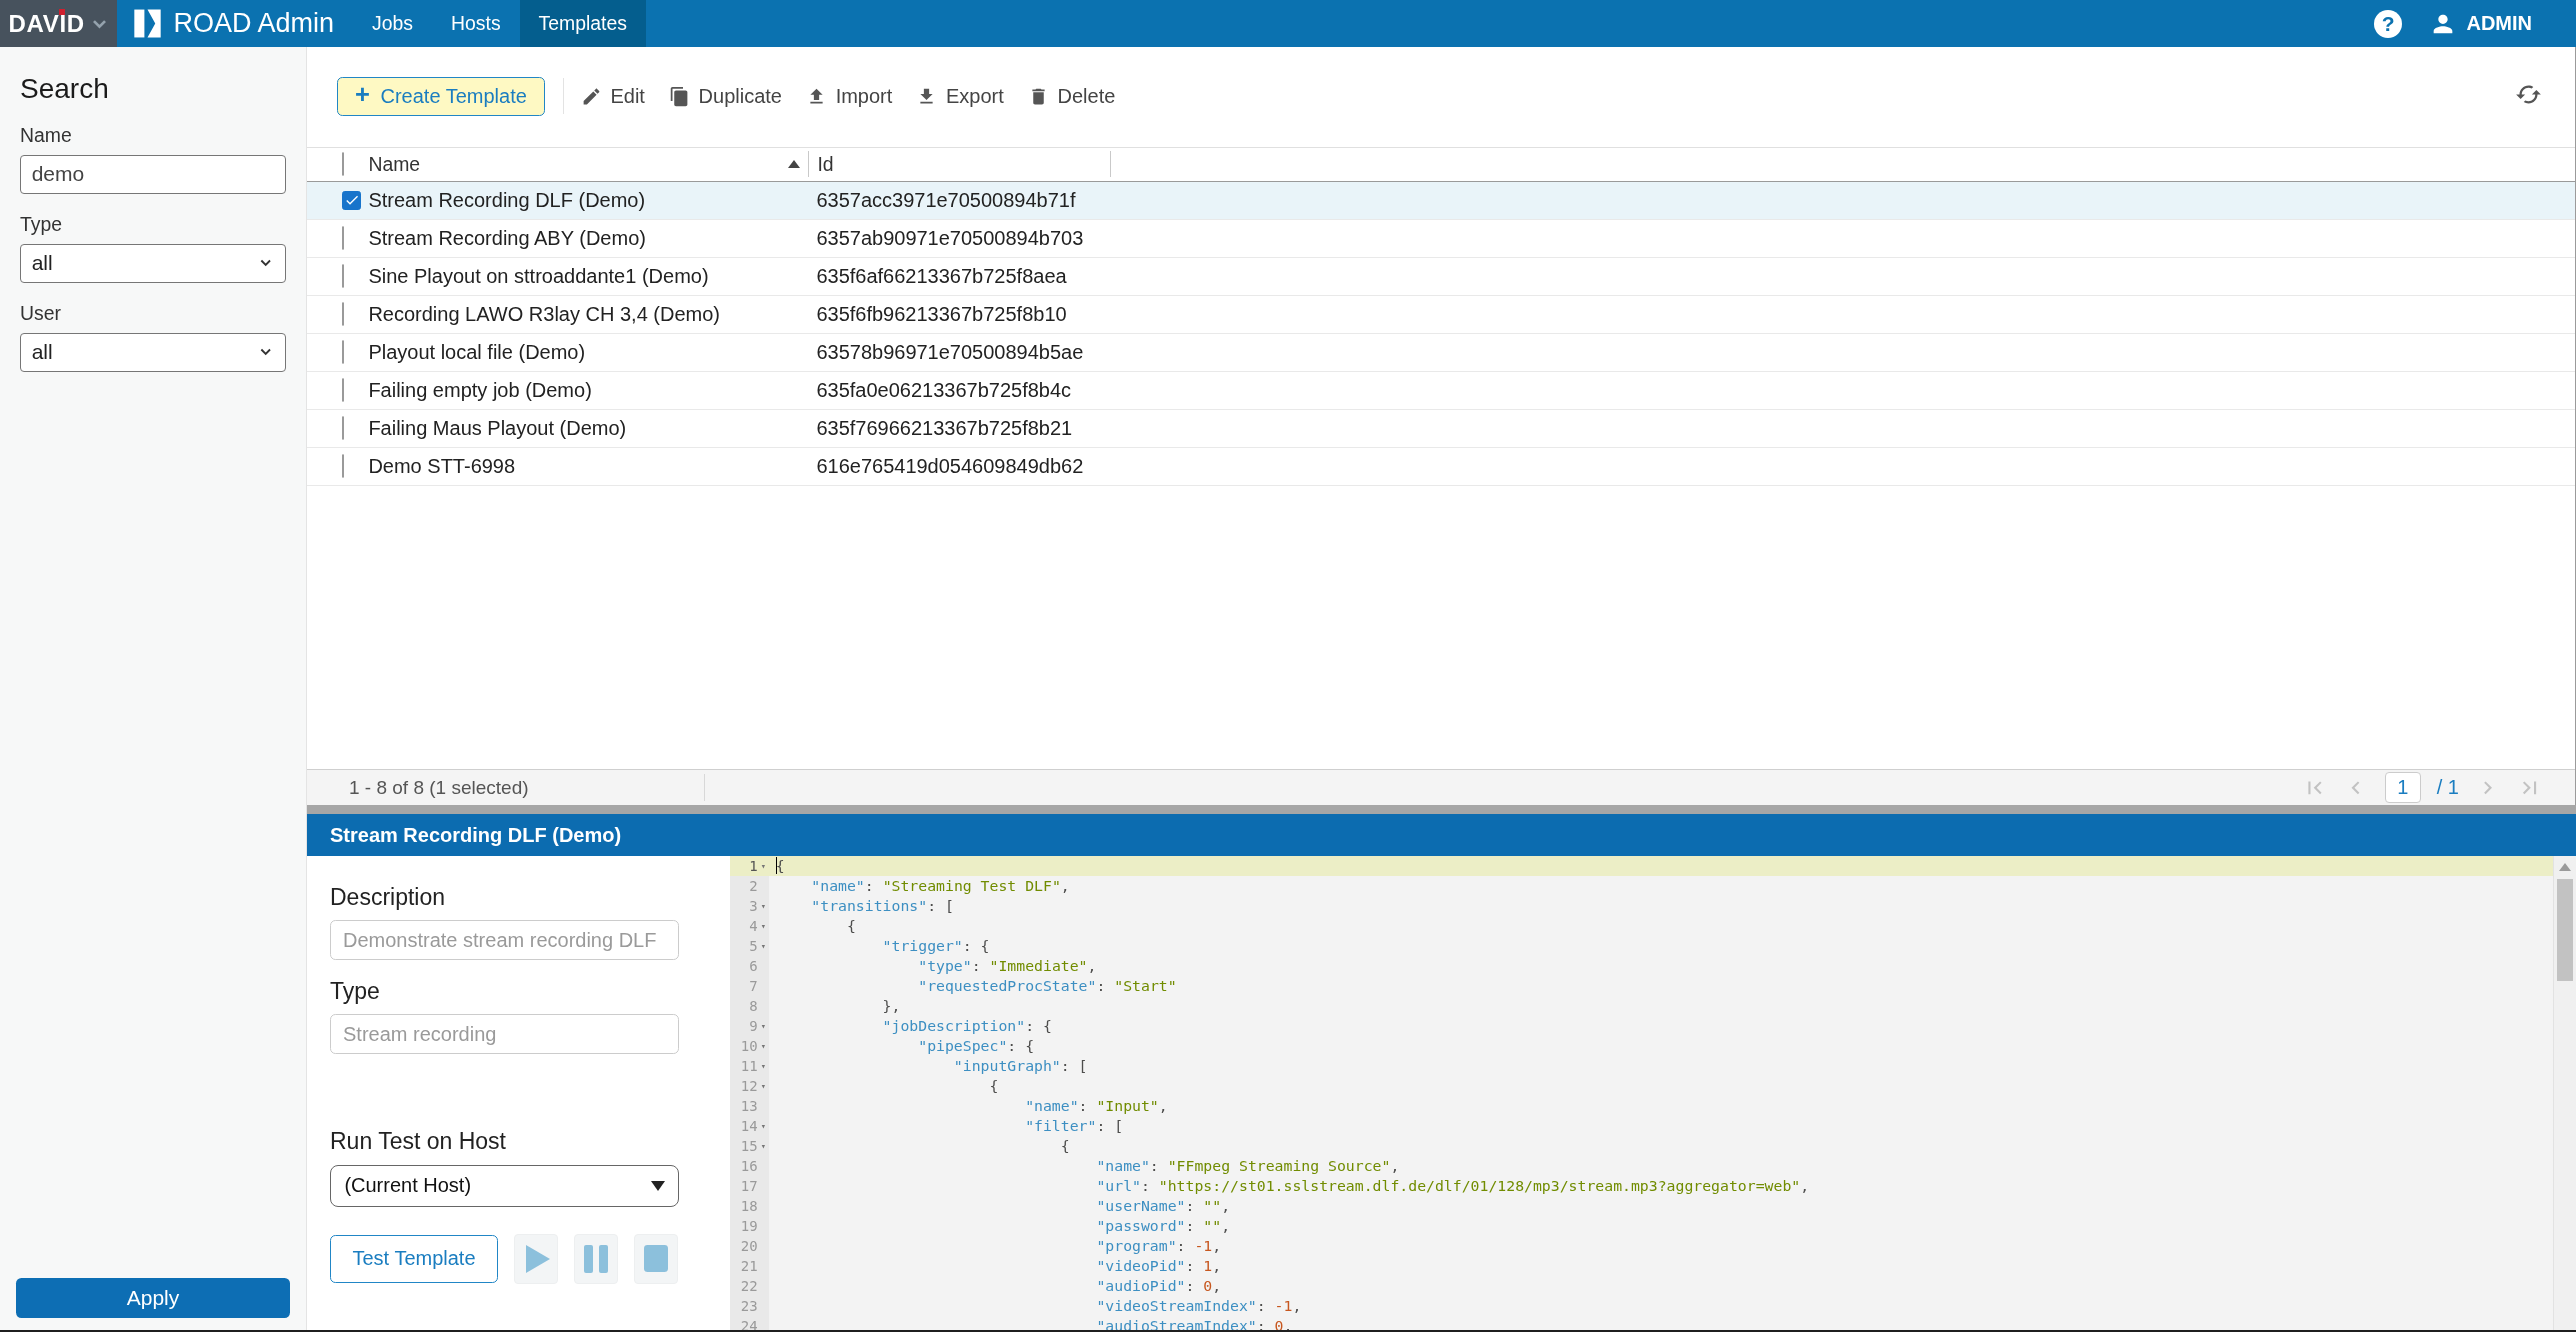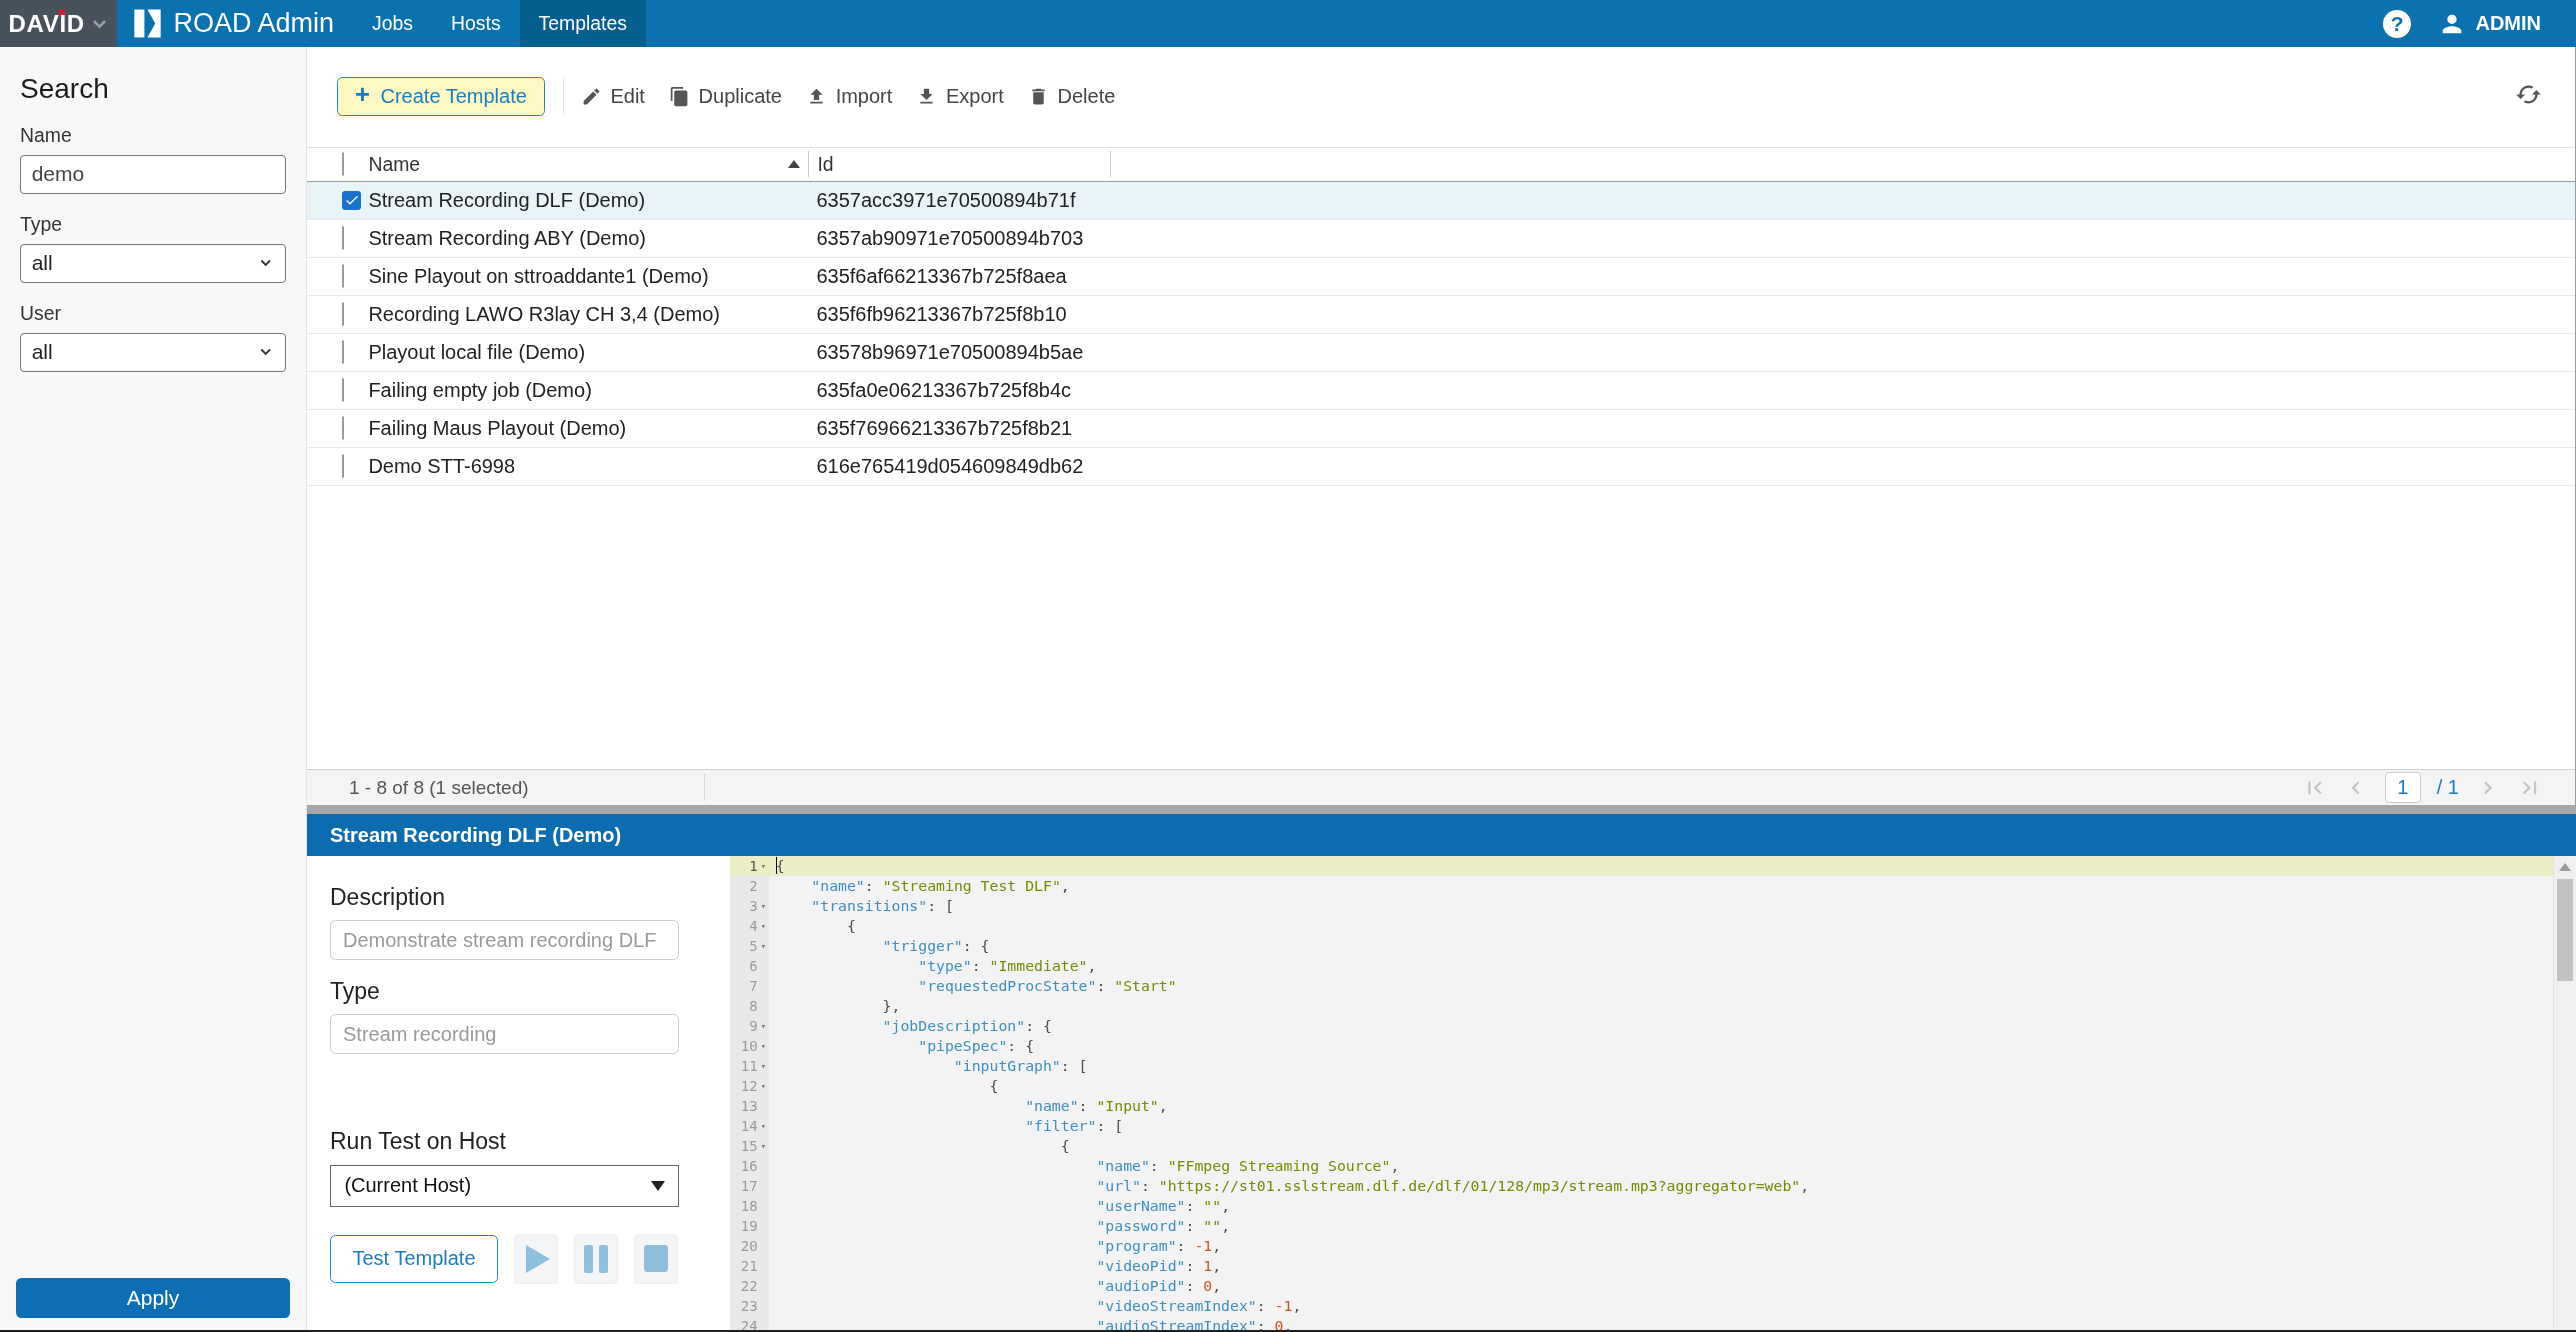--- a/index.html
+++ b/index.html
@@ -15,21 +15,21 @@
     align-items:center; justify-content:center; gap:4.7px; flex:none; cursor:pointer; }
   .david-text{ font-weight:bold; font-size:24px; letter-spacing:0.7px; position:relative; line-height:47px; }
   .david-text::after{ content:""; position:absolute; width:6px; height:6px; background:#cf1f2e; left:66%; top:8.7px; }
   .logo-chevron{ width:19px; height:19px; stroke:#94a2ad; stroke-width:3.4; fill:none; }
   .brand{ display:flex; align-items:center; gap:10.7px; margin-left:14.8px; }
   .road-logo{ width:31px; height:31px; }
   .app-title{ font-size:27px; font-weight:400; white-space:nowrap; }
   .nav{ display:flex; height:47px; margin-left:19px; }
   .nav-item{ padding:0 19px; line-height:47px; font-weight:normal; font-size:19.4px; cursor:pointer; white-space:nowrap; }
   .nav-item.active{ background:var(--active-tab-blue,#045e8e); }
-  .topbar-right{ margin-left:auto; display:flex; align-items:center; gap:27px; padding-right:35px; }
+  .topbar-right{ margin-left:auto; display:flex; align-items:center; gap:27px; padding-right:44px; }
   .help-circle{ width:28px; height:28px; border-radius:50%; background:#fff;
     color:var(--topbar-blue,#0b72b0); font-size:21px; font-weight:bold;
     display:flex; align-items:center; justify-content:center; cursor:pointer; }
   .help-circle::before{ content:"?"; }
   .person-icon{ width:28px; height:28px; fill:#fff; }
   .admin-label{ font-weight:bold; font-size:20px; }
   .user-widget{ display:flex; align-items:center; gap:9.4px; cursor:pointer; }
 
   
   .sidebar{ position:absolute; top:47px; left:0; width:307px; bottom:0;
@@ -94,21 +94,21 @@
   .detail-header{ position:absolute; left:307px; right:0; top:814px; height:42px;
     background:var(--detail-header-blue,#0c6cb0); color:#fff; font-weight:bold; font-size:20px;
     line-height:42px; padding-left:23px; }
   .detail-body{ position:absolute; left:307px; right:0; top:856px; bottom:2.7px; background:#fff; display:flex; }
   .form-col{ width:423px; flex:none; padding:28px 0 0 23px; }
   .d-label{ font-size:23px; color:#222; margin-bottom:9.4px; }
   .d-input{ width:349px; height:40px; border:0.7px solid #ccc; border-radius:5.4px; font-size:20px;
     color:#9a9a9a; padding:0 12px; background:#fff; display:flex; align-items:center;
     white-space:nowrap; overflow:hidden; }
   .gap1{ height:17.4px; } .gap2{ height:74px; }
-  .hselect{ width:349px; height:42px; border:0.7px solid #666; border-radius:0; display:flex;
+  .hselect{ width:349px; height:42px; border:0.7px solid #666; border-radius:8px; display:flex;
     align-items:center; justify-content:space-between; padding:0 13.4px; font-size:20px;
     color:#111; background:#fff; cursor:pointer; }
   .tri-down{ width:0; height:0; border-left:7.4px solid transparent; border-right:7.4px solid transparent;
     border-top:10px solid #222; }
   .test-row{ margin-top:27px; display:flex; align-items:center; gap:16px; }
   .test-btn{ height:48px; padding:0 21.5px; border:0.7px solid #2186c6; border-radius:5.4px; background:#fff;
     color:var(--accent-blue,#1a7dc0); font-size:20px; font-family:inherit; cursor:pointer; }
   .tp-btn{ width:44px; height:50px; background:#f3f5f6; border:0.7px solid #edeff0; border-radius:4px;
     display:flex; align-items:center; justify-content:center; cursor:pointer; }
   .play-shape{ width:0; height:0; border-top:14px solid transparent; border-bottom:14px solid transparent;

